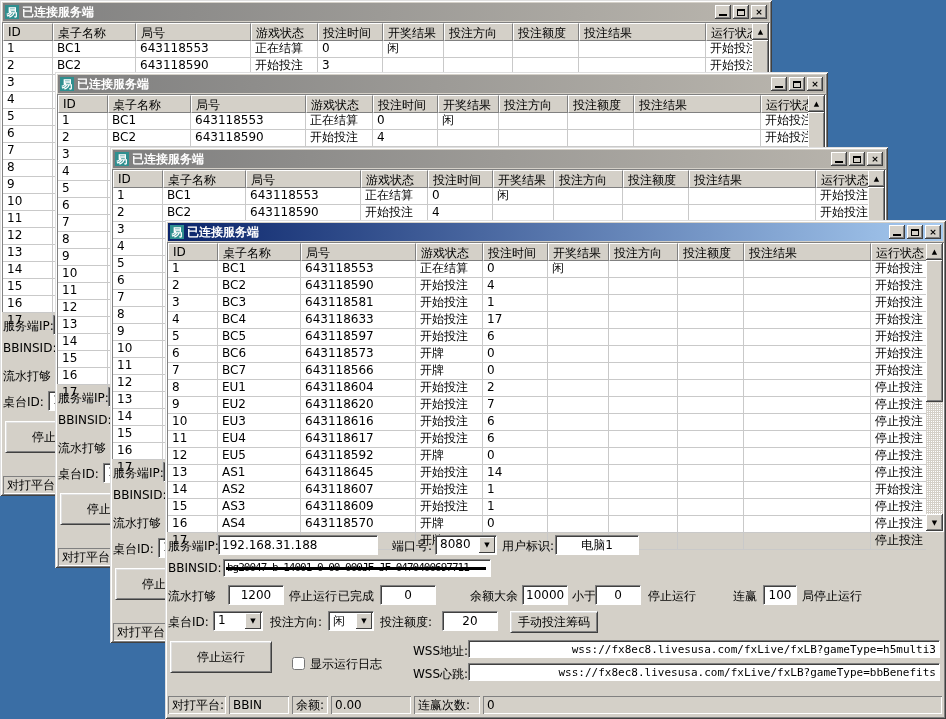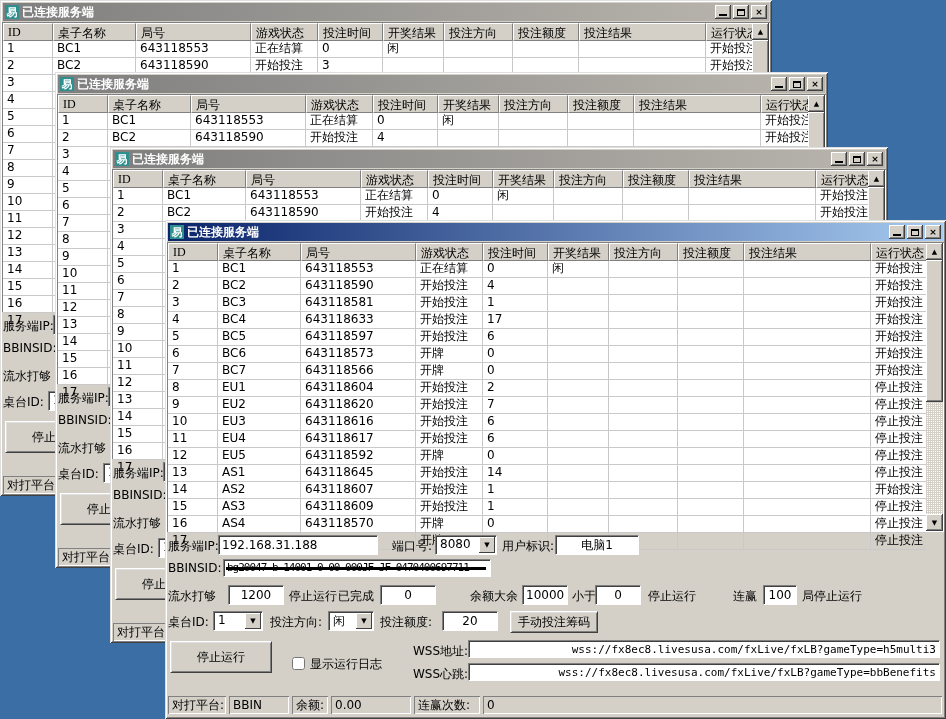--- a/index.html
+++ b/index.html
@@ -12,21 +12,21 @@
   .logo{width:14px;height:14px;background:#2f8f8f;color:#fff;font-size:11px;font-weight:bold;
     display:flex;align-items:center;justify-content:center;margin-right:3px;flex:none;}
   .title{color:#fff;font-weight:bold;font-size:12px;flex:1;white-space:nowrap;overflow:hidden;}
   .wbtn{width:16px;height:14px;background:#d4d0c8;flex:none;margin-left:2px;
     box-shadow:inset -1px -1px 0 #404040,inset 1px 1px 0 #fff,inset -2px -2px 0 #808080;
     display:flex;align-items:center;justify-content:center;font-size:9px;font-weight:bold;color:#000;line-height:1;}
   .wbtn .minbar{width:8px;height:2px;background:#000;margin-top:6px;}
   .wbtn .maxbox{width:8px;height:7px;border:1px solid #000;border-top-width:2px;box-sizing:border-box;}
   .tablewrap{position:absolute;left:2px;top:22px;right:2px;height:290px;background:#fff;
     box-shadow:inset 1px 1px 0 #808080,inset -1px -1px 0 #fff;padding:1px 18px 1px 1px;box-sizing:border-box;}
-  .thead{display:flex;height:18px;font-family:Liberation Serif, serif;}
+  .thead{display:flex;height:18px;}
   .th{box-sizing:border-box;background:#d4d0c8;border-top:1px solid #fff;border-left:1px solid #fff;
     border-right:1px solid #808080;border-bottom:1px solid #808080;font-size:12px;padding:1px 0 0 4px;
     white-space:nowrap;overflow:hidden;flex:none;}
   .tr{display:flex;height:16px;border-bottom:1px solid #c9c9c9;}
   .td{box-sizing:border-box;border-right:1px solid #c9c9c9;font-size:12px;line-height:15px;padding-left:4px;
     white-space:nowrap;overflow:hidden;flex:none;}
   .c0{width:50px}.c1{width:83px}.c2{width:115px}.c3{width:67px}.c4{width:65px}
   .c5{width:61px}.c6{width:69px}.c7{width:66px}.c8{width:127px}.c9{flex:1 1 auto;border-right:none;}
   .vscroll{position:absolute;top:1px;right:1px;width:17px;bottom:1px;background:#fff;
     background-image:repeating-linear-gradient(0deg,#d4d0c8 0 1px,transparent 1px 2px),

